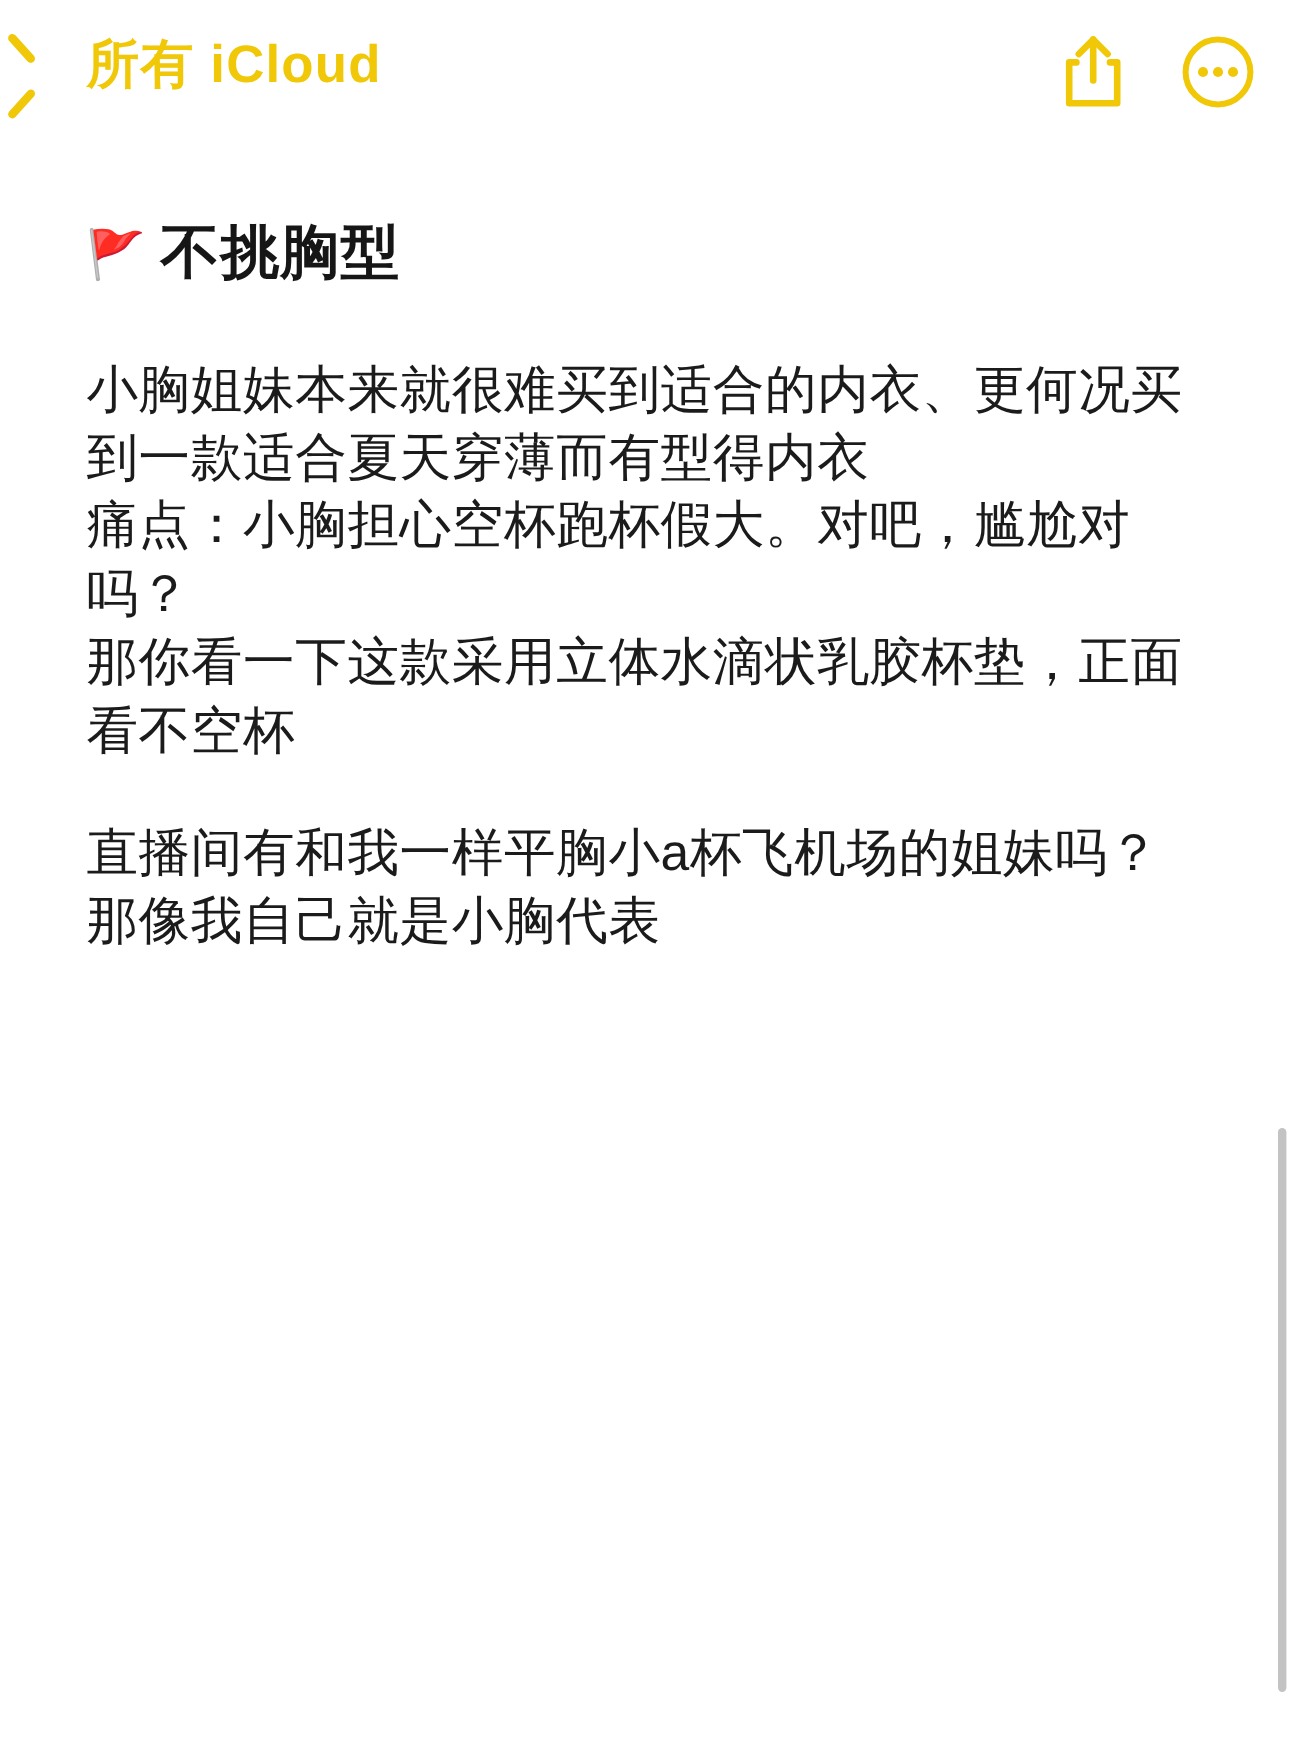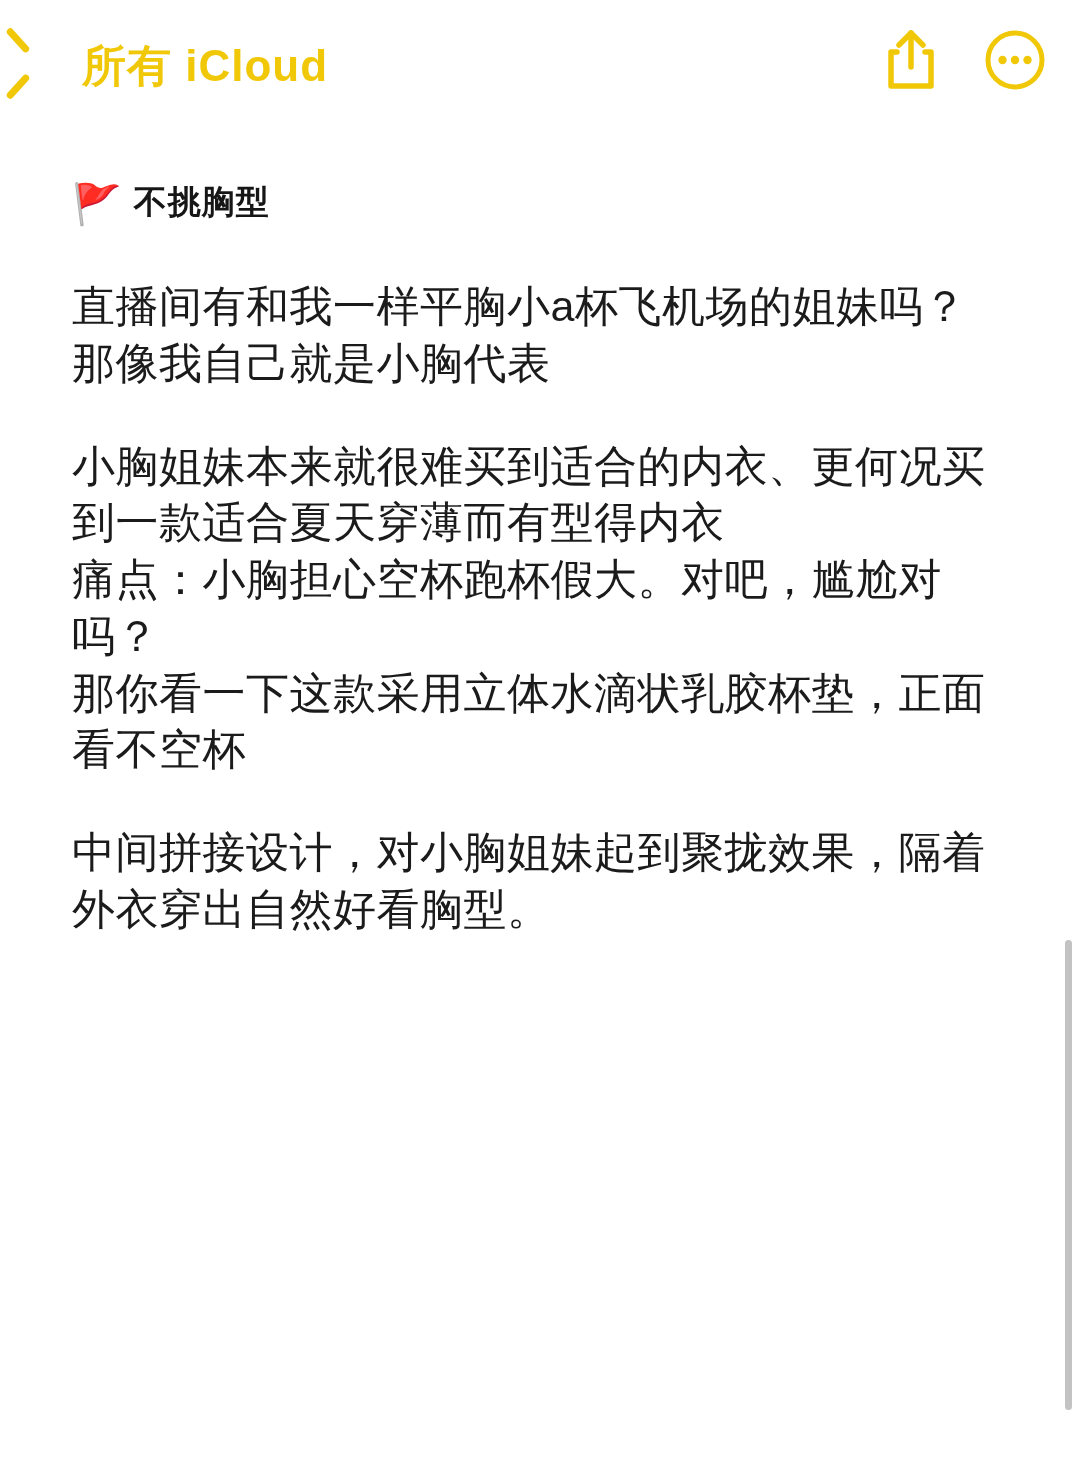--- a/index.html
+++ b/index.html
@@ -20,22 +20,22 @@
   .navbar {
     height: 120px;
     display: flex;
     align-items: center;
     padding: 0 34px 0 22px;
     box-sizing: border-box;
     position: relative;
   }
   .nav-back {
     display: flex;
-    align-items: flex-end;
-    gap: 26px;
+    align-items: flex-start;
+    gap: 16px;
     cursor: pointer;
   }
   .chevron-left {
     width: 34px;
     height: 56px;
     position: relative;
     flex: none;
   }
   .chevron-left::before,
   .chevron-left::after {
@@ -99,21 +99,21 @@
   }
   .flag-icon {
     font-size: 40px;
     line-height: 1;
     color: #e8192c;
     flex: none;
     position: relative;
     top: 2px;
   }
   .note-heading-text {
-    font-size: 33px;
+    font-size: 49px;
     font-weight: bold;
     line-height: 1.2;
     color: #161616;
     letter-spacing: 1px;
   }
   .para {
     font-size: 43px;
     line-height: 1.32;
     letter-spacing: 0.5px;
     color: #1b1b1b;
@@ -161,21 +161,20 @@
       </svg>
     </span>
   </div>
 </div>
 
 <div class="note-body">
   <div class="note-heading">
     <span class="flag-icon">🚩</span>
     <span class="note-heading-text">不挑胸型</span>
   </div>
-  <p class="para">直播间有和我一样平胸小a杯飞机场的姐妹吗？
-那像我自己就是小胸代表</p>
   <p class="para">小胸姐妹本来就很难买到适合的内衣、更何况买到一款适合夏天穿薄而有型得内衣
 痛点：小胸担心空杯跑杯假大。对吧，尴尬对吗？
 那你看一下这款采用立体水滴状乳胶杯垫，正面看不空杯</p>
-  <p class="para">中间拼接设计，对小胸姐妹起到聚拢效果，隔着外衣穿出自然好看胸型。</p>
+  <p class="para">直播间有和我一样平胸小a杯飞机场的姐妹吗？
+那像我自己就是小胸代表</p>
 </div>
 
 <div class="scroll-indicator"></div>
 
 </body></html>

